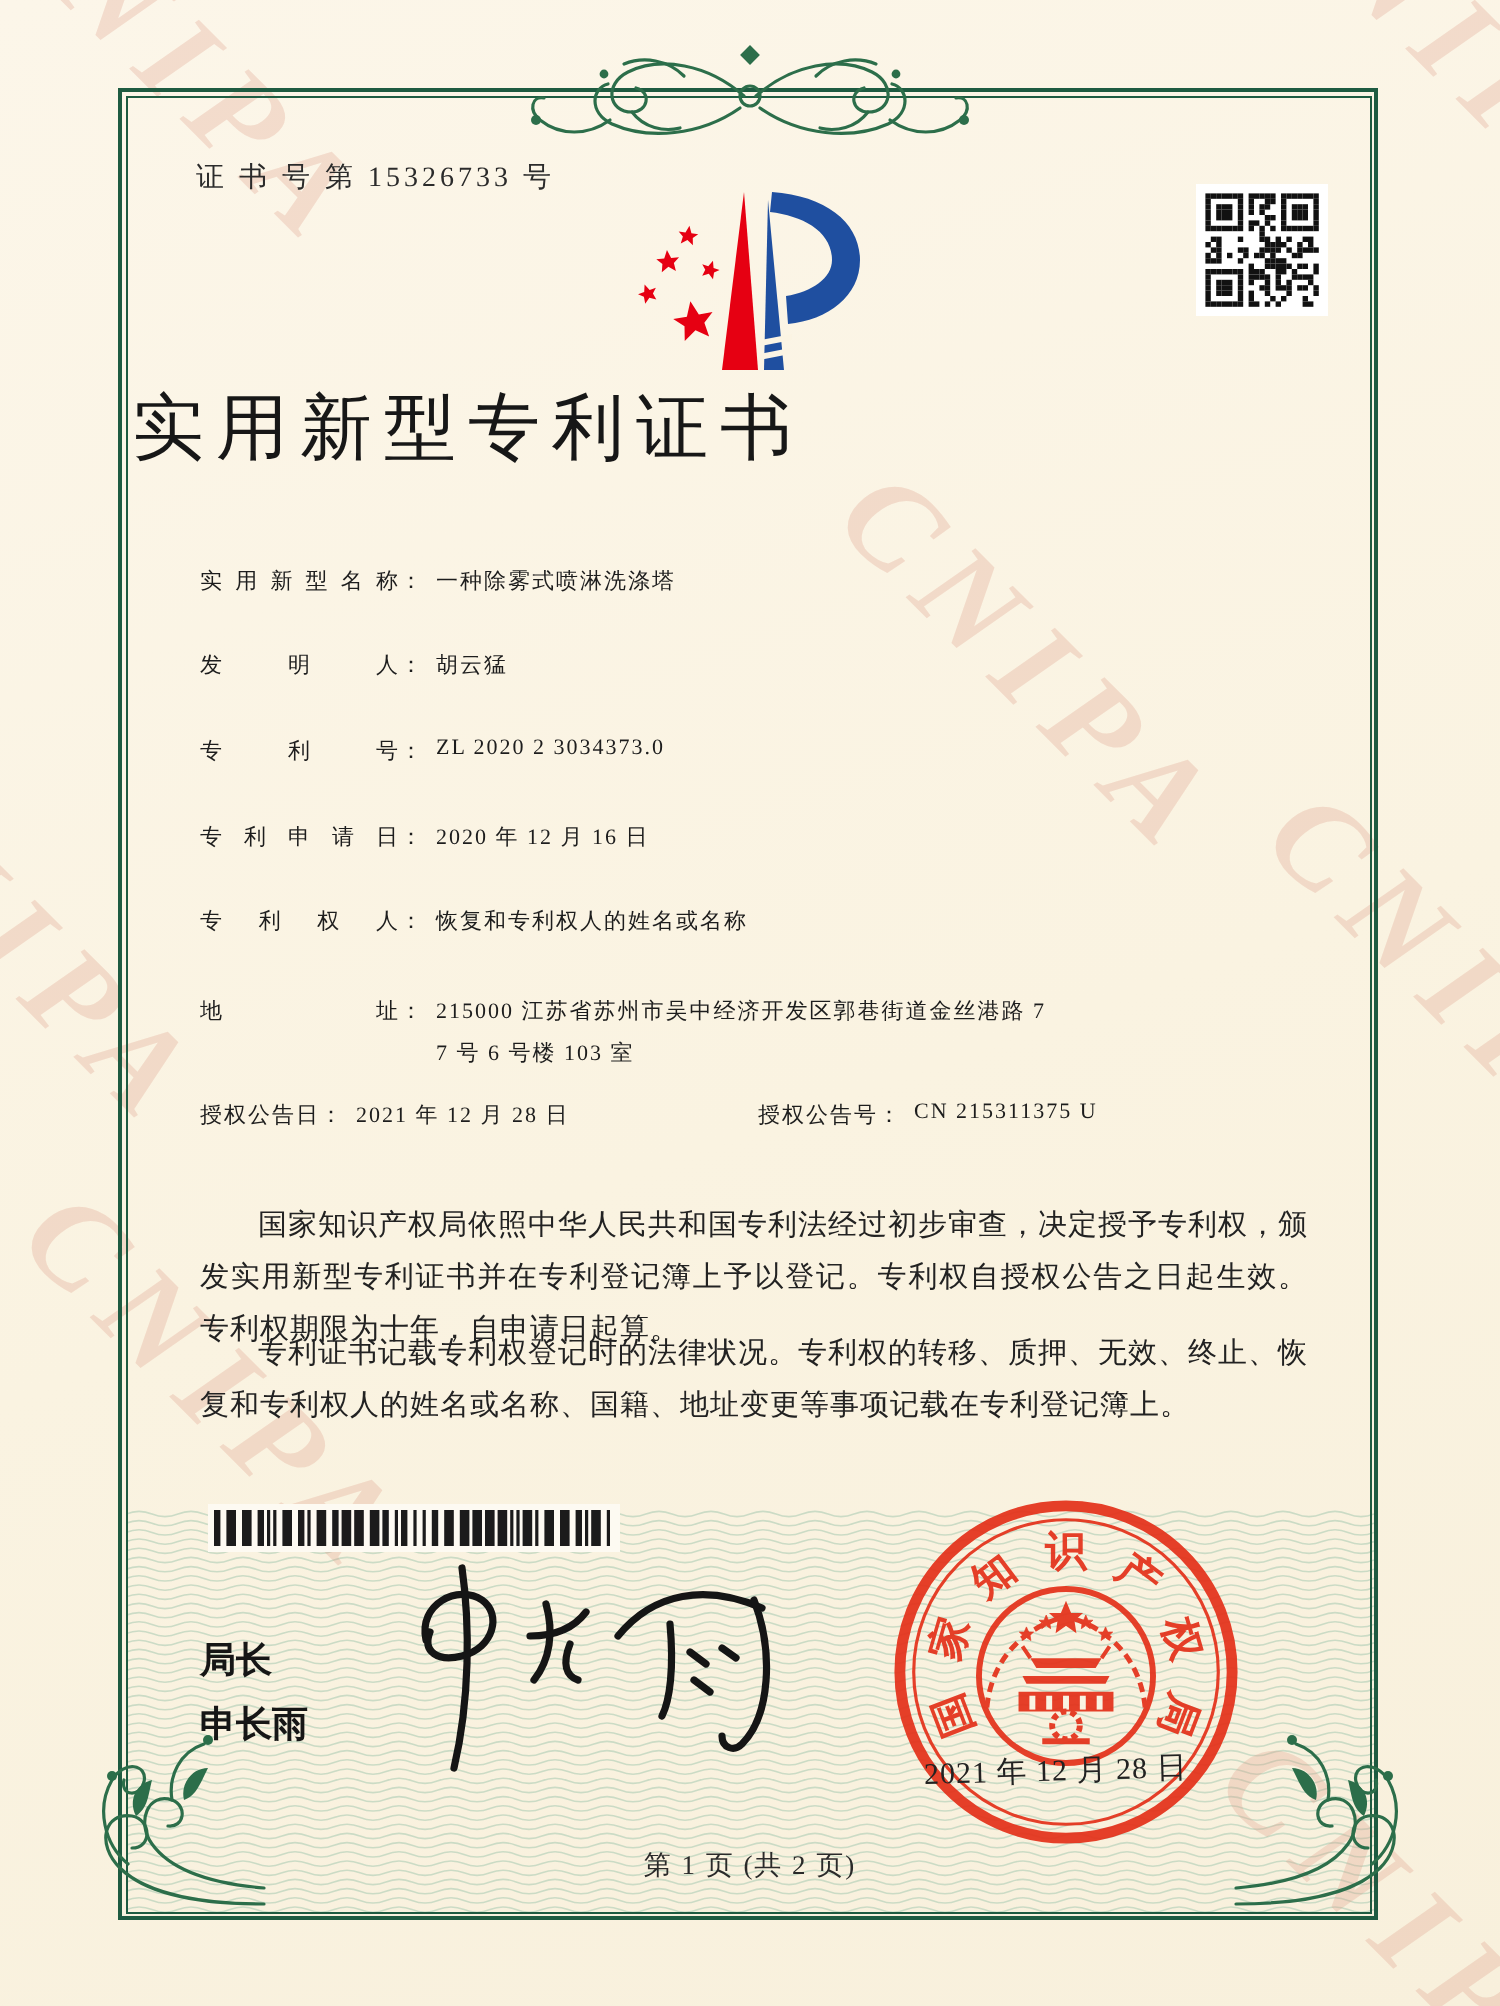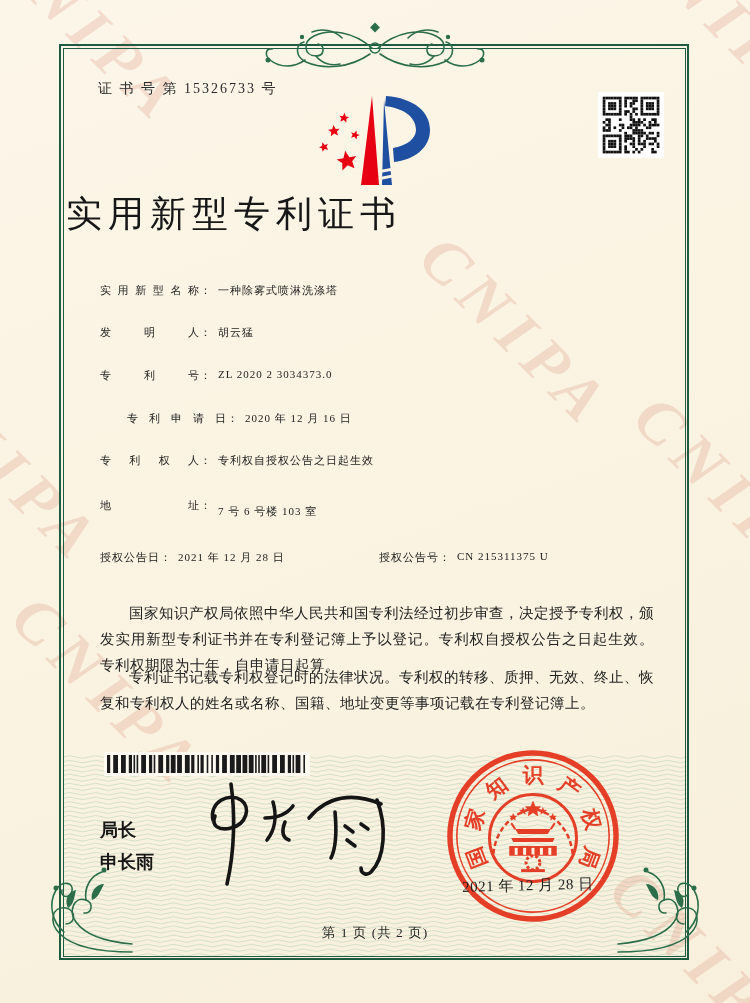--- a/index.html
+++ b/index.html
@@ -35,21 +35,21 @@
   .logo{position:absolute;left:306px;top:90px;z-index:5;}
   .qr{position:absolute;left:598px;top:92px;z-index:5;}
   .title{position:absolute;left:60px;top:190px;width:630px;z-index:5;text-align:left;
          font-size:36px;font-weight:500;letter-spacing:6px;text-indent:6px;color:#171717;}
   
   .frow{position:absolute;left:100px;z-index:5;font-size:11px;letter-spacing:1px;color:#1d1d1d;white-space:nowrap;}
   .flabel{display:inline-block;width:100px;text-align:justify;text-align-last:justify;
           text-justify:inter-character;vertical-align:top;}
   .fcolon{display:inline-block;width:18px;vertical-align:top;}
   .fvalue{display:inline-block;vertical-align:top;}
-  .r1{top:283px;} .r2{top:325px;} .r3{top:368px;} .r4{top:411px;margin-left:27px;} .r5{top:453px;}
+  .r1{top:283px;} .r2{top:325px;} .r3{top:368px;} .r4{top:411px;} .r5{top:453px;}
   .r6{top:498px;} .addr2{margin-top:6px;}
   .r7a{top:550px;} .r7b{top:550px;left:379px;}
   .r7a .flabel,.r7b .flabel{width:auto;text-align-last:auto;}
   
   .para{position:absolute;left:100px;width:554px;z-index:5;font-size:14.5px;line-height:26px;
         letter-spacing:.5px;text-align:justify;text-indent:2em;color:#222;margin-top:16px;}
   .p1{top:584px;} .p2{top:648px;}
   
   .barcode{position:absolute;left:104px;top:752px;z-index:5;}
   .sig-title{position:absolute;left:100px;top:818px;z-index:6;font-family:"Liberation Sans",sans-serif;
@@ -414,24 +414,25 @@
   <div class="frow r2">
     <span class="flabel">发明人</span><span class="fcolon">：</span><span class="fvalue">胡云猛</span>
   </div>
   <div class="frow r3">
     <span class="flabel">专利号</span><span class="fcolon">：</span><span class="fvalue">ZL 2020 2 3034373.0</span>
   </div>
   <div class="frow r4">
     <span class="flabel">专利申请日</span><span class="fcolon">：</span><span class="fvalue">2020 年 12 月 16 日</span>
   </div>
   <div class="frow r5">
-    <span class="flabel">专利权人</span><span class="fcolon">：</span><span class="fvalue">专利权自授权公告之日起生效</span>
+    <span class="flabel">专利权人</span><span class="fcolon">：</span><span class="fvalue">恢复和专利权人的姓名或名称</span>
   </div>
   <div class="frow r6">
     <span class="flabel">地址</span><span class="fcolon">：</span><span class="fvalue">
+      <div>215000 江苏省苏州市吴中经济开发区郭巷街道金丝港路 7</div>
       <div class="addr2">7 号 6 号楼 103 室</div>
     </span>
   </div>
   <div class="frow r7a">
     <span class="flabel">授权公告日</span><span class="fcolon">：</span><span class="fvalue">2021 年 12 月 28 日</span>
   </div>
   <div class="frow r7b">
     <span class="flabel">授权公告号</span><span class="fcolon">：</span><span class="fvalue">CN 215311375 U</span>
   </div>
 

